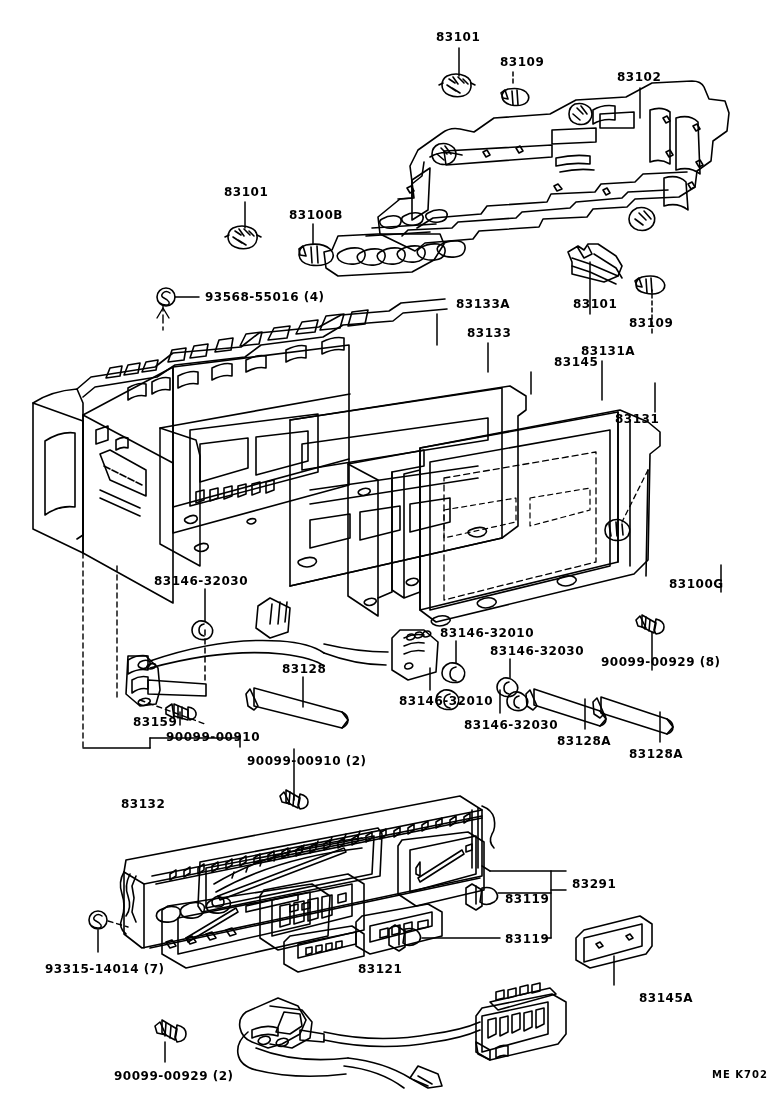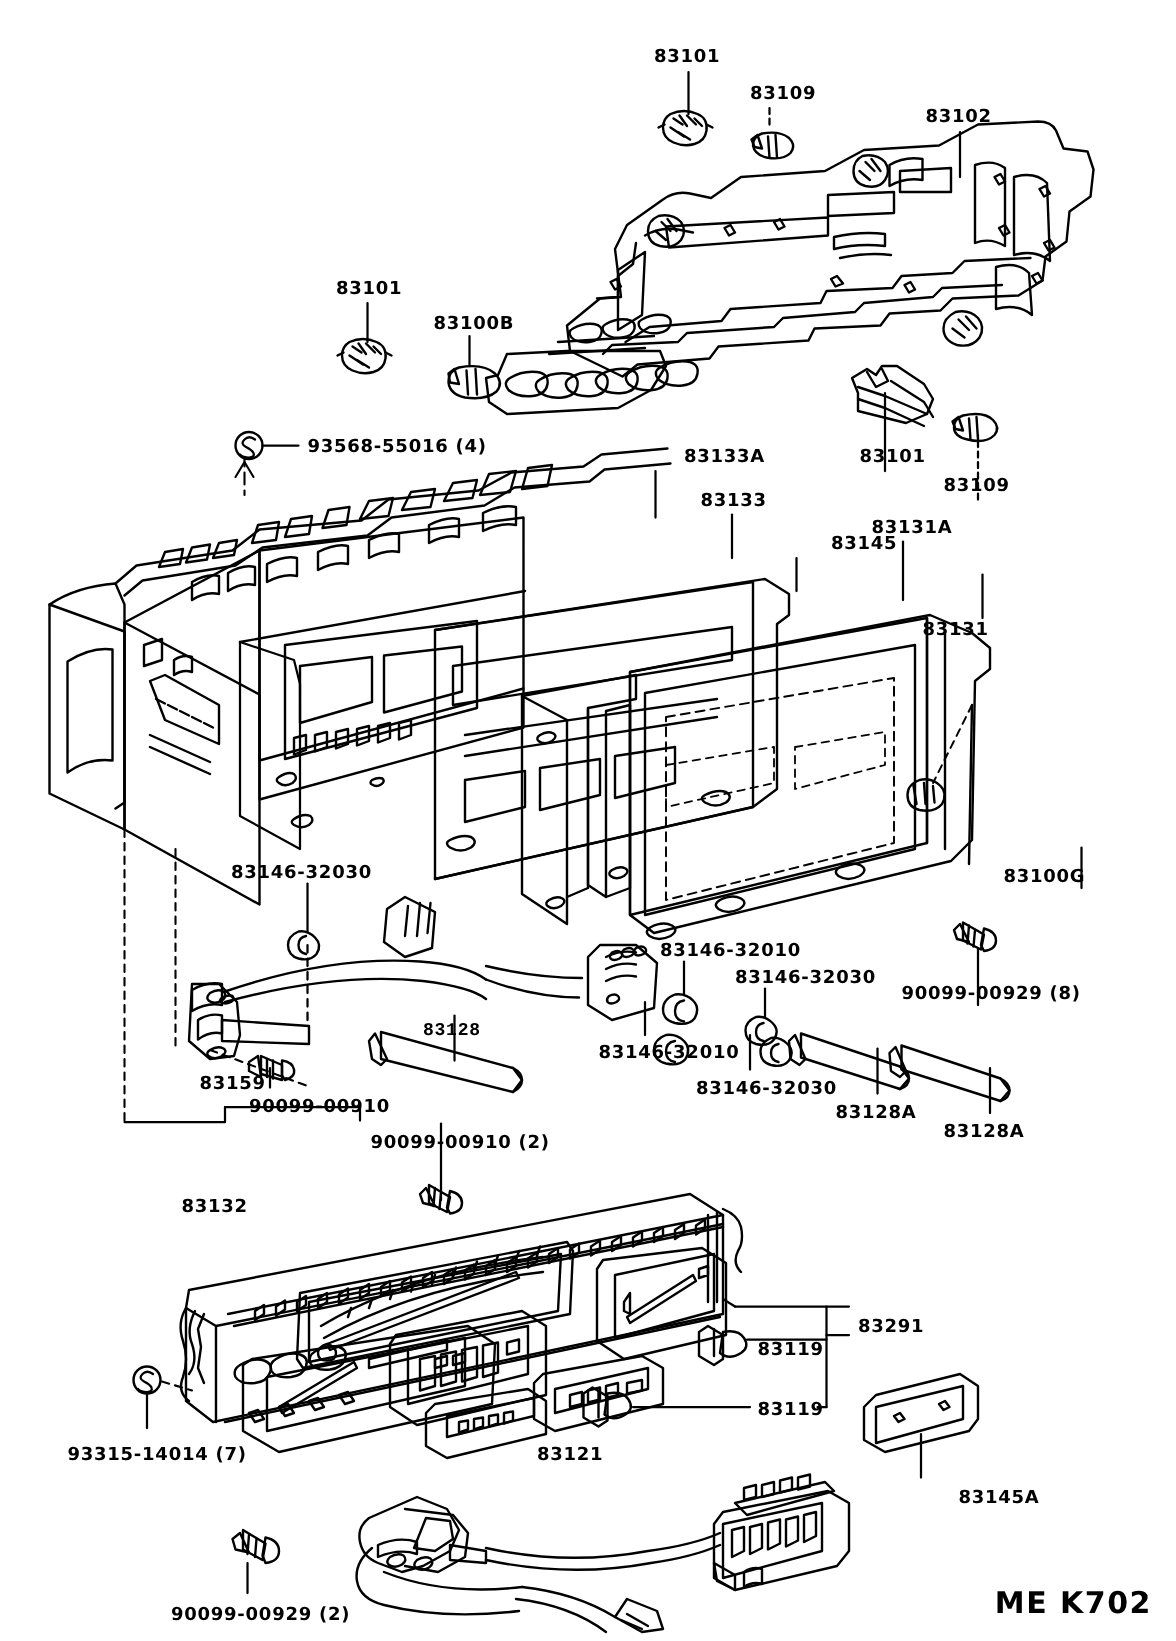--- a/index.html
+++ b/index.html
@@ -19,21 +19,21 @@
     font-weight:700;
     color:#000;
     letter-spacing:0.5px;
     white-space:nowrap;
     line-height:1;
   }
   .code{
     position:absolute;
     right:16px;bottom:14px;
     font-family:"DejaVu Sans", sans-serif;
-    font-size:20px;font-weight:700;color:#000;
+    font-size:10px;font-weight:700;color:#000;
     letter-spacing:1px;
   }
 </style>
 </head>
 <body>
 
 <div id="page">
 
   <svg id="art" viewBox="0 0 784 1094" xmlns="http://www.w3.org/2000/svg">
     <g fill="none" stroke="#000" stroke-width="1.6" stroke-linejoin="round" stroke-linecap="round">
@@ -551,21 +551,21 @@
       <div class="lbl" style="left: 205px; top: 291px;">93568-55016  (4)</div>
       <div class="lbl" style="left: 416px; top: 298px; margin-left: 40px;">83133A</div>
       <div class="lbl" style="left: 573px; top: 298px;">83101</div>
       <div class="lbl" style="left: 629px; top: 317px;">83109</div>
       <div class="lbl" style="left: 467px; top: 327px;">83133</div>
       <div class="lbl" style="left: 522px; top: 356px; margin-left: 32px;">83145</div>
       <div class="lbl" style="left: 581px; top: 345px;">83131A</div>
       <div class="lbl" style="left: 615px; top: 367px; margin-top: 46px;">83131</div>
       <div class="lbl" style="left: 669px; top: 578px;">83100G</div>
       <div class="lbl" style="left: 154px; top: 575px;">83146-32030</div>
-      <div class="lbl" style="left: 282px; top: 681px; font-family: Liberation Mono, monospace;">83128</div>
+      <div class="lbl" style="left: 282px; top: 663px;">83128</div>
       <div class="lbl" style="left: 440px; top: 627px;">83146-32010</div>
       <div class="lbl" style="left: 490px; top: 645px;">83146-32030</div>
       <div class="lbl" style="left: 601px; top: 656px;">90099-00929  (8)</div>
       <div class="lbl" style="left: 399px; top: 695px;">83146-32010</div>
       <div class="lbl" style="left: 464px; top: 719px;">83146-32030</div>
       <div class="lbl" style="left: 557px; top: 735px;">83128A</div>
       <div class="lbl" style="left: 629px; top: 748px;">83128A</div>
       <div class="lbl" style="left: 133px; top: 716px; text-align: center;">83159</div>
       <div class="lbl" style="left: 166px; top: 731px;">90099-00910</div>
       <div class="lbl" style="left: 121px; top: 758px; margin-top: 40px;">83132</div>

